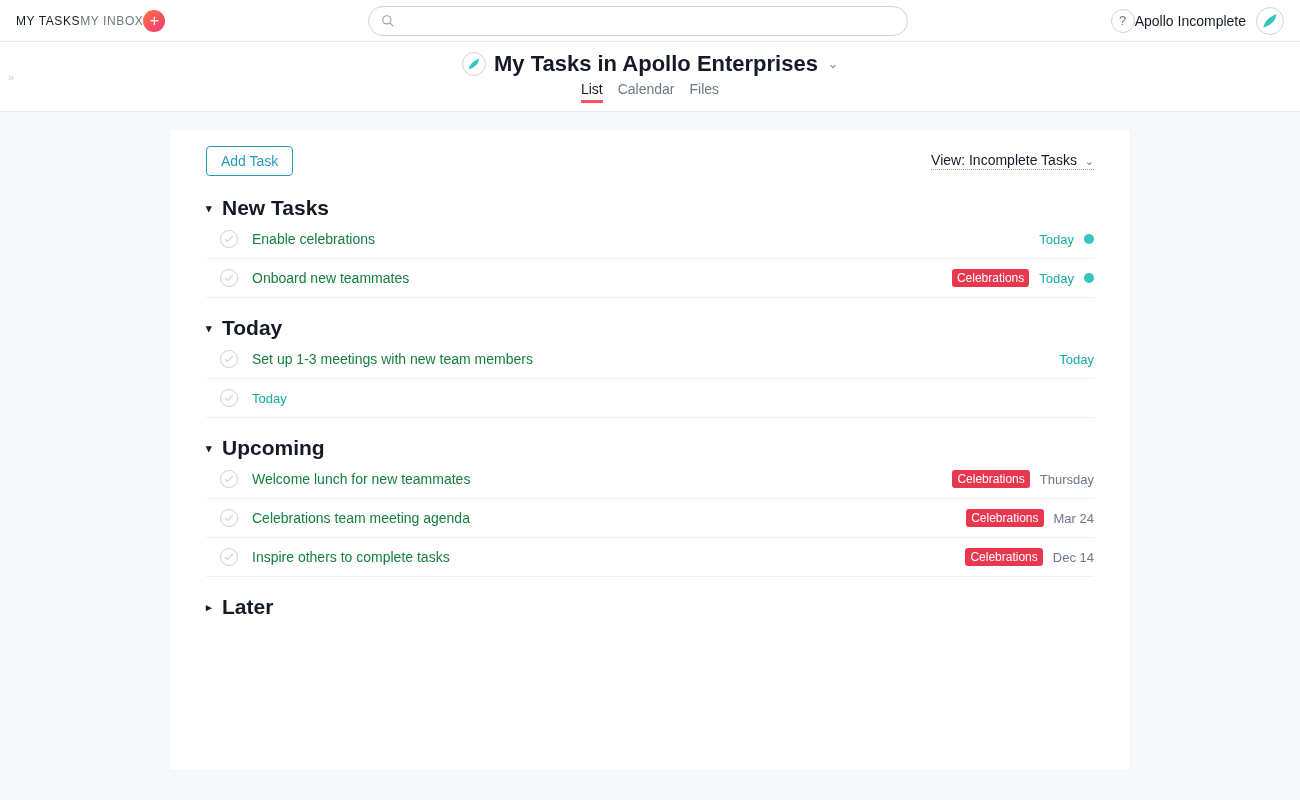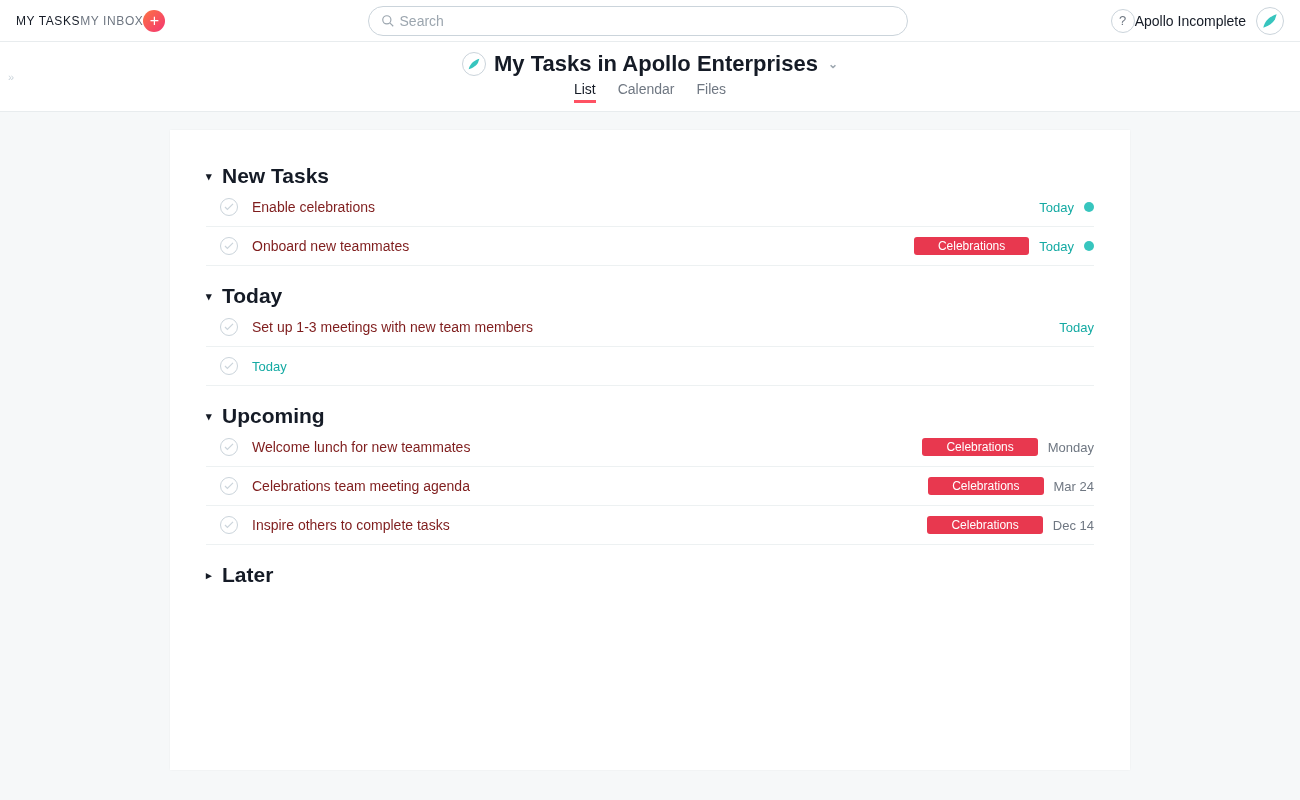--- a/index.html
+++ b/index.html
@@ -100,21 +100,21 @@
     display: flex; align-items: center; gap: 8px;
     font-size: 22px; font-weight: 600; color: #151b26;
   }
   .project-title .chev { color: #9ca6af; font-size: 12px; margin-left: 2px; }
   .project-icon {
     width: 24px; height: 24px; border-radius: 50%;
     border: 1px solid #cbd4db; background: #fff;
     display: flex; align-items: center; justify-content: center;
   }
   .tabs {
-    display: flex; gap: 22px;
+    display: flex; gap: 15px;
   }
   .tab {
     font-size: 14px; color: #6f7782; cursor: pointer;
     padding-bottom: 3px;
   }
   .tab.active {
     color: #151b26;
     border-bottom: 3px solid #ff5263;
   }
 
@@ -172,30 +172,30 @@
   }
   .check-circle {
     width: 18px; height: 18px; border-radius: 50%;
     border: 1px solid #cbd4db;
     display: flex; align-items: center; justify-content: center;
     margin-right: 14px; flex-shrink: 0;
     cursor: pointer;
   }
   .check-circle svg { width: 10px; height: 8px; }
   .task-title {
-    flex: 1; font-size: 14px; color: #7f1d1d;
+    flex: 1; font-size: 14px; color: #15803d;
   }
   .task-right {
     display: flex; align-items: center; gap: 10px;
   }
   .tag {
     background: #e8384f;
     color: #fff;
     font-size: 12px;
-    padding: 2px 24px;
+    padding: 2px 5px;
     border-radius: 3px;
   }
   .due {
     font-size: 13px;
   }
   .due.green { color: #14aaa3; font-weight: 500; }
   .due.grey { color: #6f7782; }
   .proj-dot {
     width: 10px; height: 10px; border-radius: 50%;
     background: #37c5be;
@@ -210,21 +210,20 @@
   <div class="quick-add">
     <span>+</span>
   </div>
   <div class="search-wrap">
     <div class="search">
       <svg width="14" height="14" viewBox="0 0 24 24" fill="none" stroke="#9ca6af" stroke-width="2">
           <circle cx="10" cy="10" r="7"></circle>
           <line x1="21" y1="21" x2="15.5" y2="15.5"></line>
         </svg>
       &nbsp;
-      <input type="text" placeholder="Search" style="">
     </div>
   </div>
   <div class="help-btn">?</div>
   <div class="workspace">
     <span>Apollo Incomplete</span>
     <div class="avatar">
       <svg class="unicorn-svg" viewBox="0 0 24 24">
         <path d="M4 20 C6 10, 14 6, 20 4 L18 10 C16 14, 10 18, 4 20 Z" fill="#37c5be"></path>
       </svg>
     </div>
@@ -244,20 +243,27 @@
   </div>
   <div class="tabs">
     <span class="tab active">List</span>
     <span class="tab">Calendar</span>
     <span class="tab">Files</span>
   </div>
 </div>
 
 <div class="page-bg">
   <div class="panel">
+    <div class="panel-head">
+      <button class="add-task-btn">Add Task</button>
+      <span class="view-filter">
+        <span>View: Incomplete Tasks</span>
+        <span class="chev">⌄</span>
+      </span>
+    </div>
 
     <div id="sections-mount">
         <div class="section">
           <div class="section-header">
             <span class="tri">▾</span>
             <span>New Tasks</span>
           </div>
           <div class="task-row">
             <div class="check-circle">
               <svg viewBox="0 0 12 10">
@@ -318,21 +324,21 @@
           </div>
           <div class="task-row">
             <div class="check-circle">
               <svg viewBox="0 0 12 10">
                 <path d="M1 5 L4 8 L11 1" stroke="#cbd4db" stroke-width="1.5" fill="none"></path>
               </svg>
             </div>
             <div class="task-title">Welcome lunch for new teammates</div>
             <div class="task-right">
               <span class="tag">Celebrations</span>
-              <span class="due grey">Monday</span>
+              <span class="due grey">Thursday</span>
             </div>
           </div>
           <div class="task-row">
             <div class="check-circle">
               <svg viewBox="0 0 12 10">
                 <path d="M1 5 L4 8 L11 1" stroke="#cbd4db" stroke-width="1.5" fill="none"></path>
               </svg>
             </div>
             <div class="task-title">Celebrations team meeting agenda</div>
             <div class="task-right">

